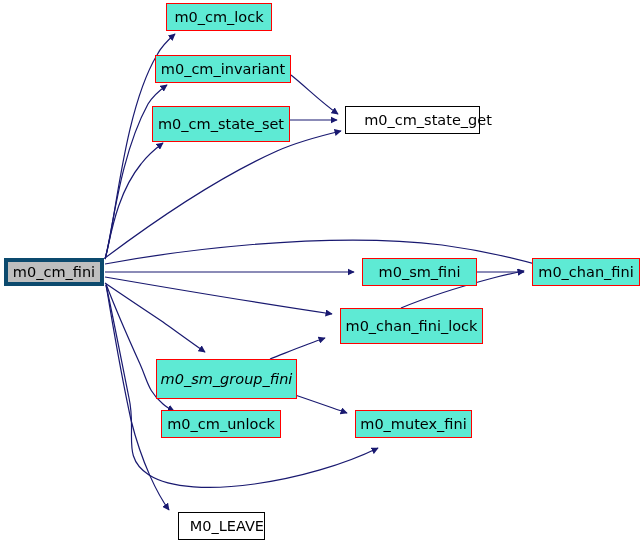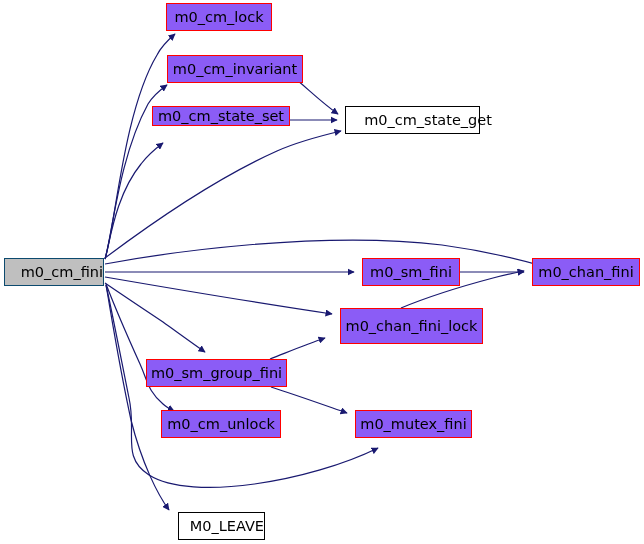--- a/index.html
+++ b/index.html
@@ -25,33 +25,32 @@
   .node {
     position: absolute;
     box-sizing: border-box;
     display: flex;
     align-items: center;
     justify-content: center;
     font-size: 14.5px;
     line-height: 1;
     color: #000000;
     white-space: nowrap;
-    background: #8b5cf6;
+    background: #5eead4;
     border: 1px solid #ff0000;
     z-index: 5;
   }
   .node.plain {
     border: 1px solid #000000;
     background: #ffffff;
     padding-left: 31px;
   }
   .node.current {
-    border: 1px solid #0c4a6e;
+    border: 4px solid #0c4a6e;
     background: #bfbfbf;
-    justify-content: flex-end;
   }
   .node-label {
     pointer-events: none;
   }
 </style>
 </head>
 <body>
 
 <div id="canvas-wrap">
   <svg class="edges" viewBox="0 0 644 544" xmlns="http://www.w3.org/2000/svg">
@@ -80,39 +79,39 @@
         <path d="M 271,387 C 296,395 324,405 347,413" fill="none" stroke="#191970" stroke-width="1.2" marker-end="url(#arrow)"></path>
       </g>
   </svg>
   <div id="node-layer">
       <div class="node current" style="left: 4px; top: 258px; width: 100px; height: 28px;">
         <span class="node-label">m0_cm_fini</span>
       </div>
       <div class="node" style="left: 166px; top: 3px; width: 106px; height: 28px;">
         <span class="node-label">m0_cm_lock</span>
       </div>
-      <div class="node" style="left: 167px; top: 55px; width: 136px; height: 28px;">
+      <div class="node" style="left: 155px; top: 55px; width: 136px; height: 28px;">
         <span class="node-label">m0_cm_invariant</span>
       </div>
-      <div class="node" style="left: 152px; top: 106px; width: 138px; height: 20px;">
+      <div class="node" style="left: 152px; top: 106px; width: 138px; height: 36px;">
         <span class="node-label">m0_cm_state_set</span>
       </div>
       <div class="node plain" style="left: 345px; top: 106px; width: 135px; height: 28px;">
         <span class="node-label">m0_cm_state_get</span>
       </div>
-      <div class="node" style="left: 362px; top: 258px; width: 98px; height: 28px; text-align: right;">
+      <div class="node" style="left: 362px; top: 258px; width: 115px; height: 28px; text-align: right;">
         <span class="node-label">m0_sm_fini</span>
       </div>
       <div class="node" style="left: 532px; top: 258px; width: 108px; height: 28px; text-align: right;">
         <span class="node-label">m0_chan_fini</span>
       </div>
       <div class="node" style="left: 340px; top: 308px; width: 143px; height: 36px;">
         <span class="node-label">m0_chan_fini_lock</span>
       </div>
-      <div class="node" style="left: 146px; top: 359px; width: 141px; height: 28px;">
+      <div class="node" style="left: 156px; top: 359px; width: 141px; height: 40px; font-style: italic;">
         <span class="node-label">m0_sm_group_fini</span>
       </div>
       <div class="node" style="left: 161px; top: 410px; width: 120px; height: 28px;">
         <span class="node-label">m0_cm_unlock</span>
       </div>
       <div class="node" style="left: 355px; top: 410px; width: 117px; height: 28px; text-align: center;">
         <span class="node-label">m0_mutex_fini</span>
       </div>
       <div class="node plain" style="left: 178px; top: 512px; width: 87px; height: 28px; justify-content: flex-end;">
         <span class="node-label">M0_LEAVE</span>

